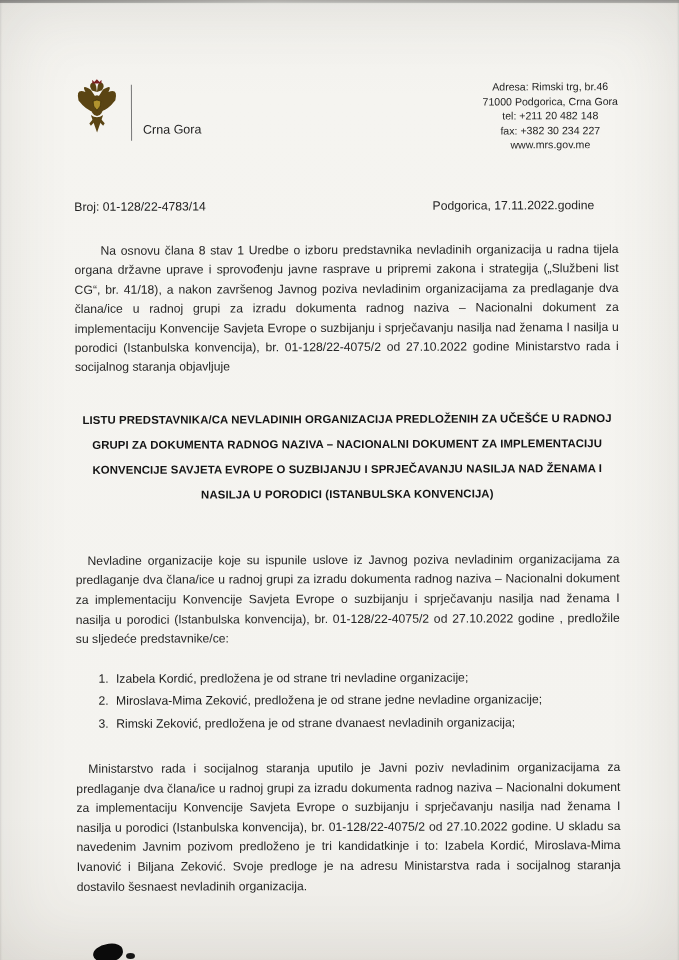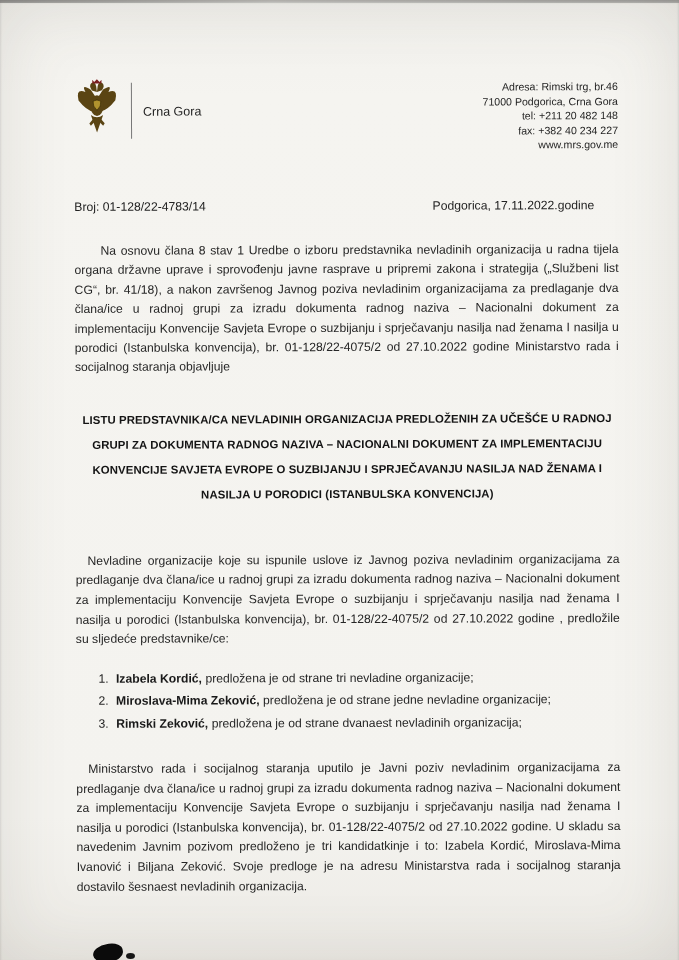--- a/index.html
+++ b/index.html
@@ -16,25 +16,25 @@
     box-sizing:border-box;
     padding:74px 60px 0 75px;
     color:#242424;
   }
   .tilt{transform:rotate(-0.2deg);transform-origin:50% 40%;}
   .edge-top{position:absolute;top:0;left:0;right:0;height:3px;
     background:linear-gradient(90deg,rgba(0,0,0,.30),rgba(0,0,0,.10) 40%,rgba(0,0,0,.22));}
 
   
   .letterhead{display:flex;justify-content:space-between;align-items:flex-start;}
-  .brand{display:flex;align-items:center;gap:11px;}
+  .brand{display:flex;align-items:flex-end;gap:11px;}
   .coat{display:block;margin-top:2px;}
   .lh-divider{width:1px;height:56px;background:#777;margin-top:6px;}
   .brand-text{padding-top:8px;font-size:12.5px;line-height:22px;color:#1e1e1e;}
-  .address{font-size:10.6px;line-height:14.6px;text-align:right;color:#1f1f1f;padding-top:6px;}
+  .address{font-size:10.6px;line-height:14.6px;text-align:center;color:#1f1f1f;padding-top:6px;}
 
   
   .meta-row{display:flex;justify-content:space-between;margin-top:46px;font-size:12.2px;color:#222;}
   .meta-row .date{margin-right:24px;}
 
   
   .para{
     font-size:12.2px;line-height:19.4px;text-align:justify;color:#262626;
     margin:0;
   }
@@ -43,21 +43,21 @@
     margin:30px 4px 0 4px;
     font-size:11.4px;font-weight:bold;line-height:25px;
     text-align:center;color:#141414;letter-spacing:.1px;
   }
   .conditions{margin-top:44px;text-indent:12px;line-height:19.6px;}
   .candidates{
     margin:20px 0 0 14px;padding-left:22px;
     font-size:12.2px;line-height:19.4px;color:#262626;
   }
   .candidates li{margin-bottom:3px;padding-left:4px;}
-  .bold{font-weight:bold;color:#191919;}
+  .bold{font-weight:normal;color:#191919;}
   .closing{margin-top:26px;text-indent:12px;line-height:19.6px;}
 
   
   .blob{position:absolute;left:93px;top:944px;width:30px;height:18px;
     background:#0b0b0b;border-radius:55% 45% 50% 50%;transform:rotate(-8deg);}
   .blob-small{position:absolute;left:126px;top:953px;width:9px;height:6px;
     background:#161616;border-radius:50%;}
 </style>
 </head>
 <body>
@@ -87,21 +87,21 @@
         </span>
         <span class="lh-divider"></span>
         <div class="brand-text">
           <div>Crna Gora</div>
         </div>
       </div>
       <div class="address">
         <div>Adresa: Rimski trg, br.46</div>
         <div>71000 Podgorica, Crna Gora</div>
         <div>tel: +211 20 482 148</div>
-        <div>fax: +382 40 234 227</div>
+        <div>fax: +382 30 234 227</div>
         <div>www.mrs.gov.me</div>
       </div>
     </header>
 
     <div class="meta-row">
       <span>Broj:  01-128/22-4783/14</span>
       <span class="date">Podgorica, 17.11.2022.godine</span>
     </div>
 
     <p class="para intro">Na osnovu člana 8 stav 1 Uredbe o izboru predstavnika nevladinih organizacija u radna tijela organa državne uprave i sprovođenju javne rasprave u pripremi zakona i strategija („Službeni list CG“, br. 41/18), a nakon završenog Javnog poziva nevladinim organizacijama za predlaganje dva člana/ice u radnoj grupi za izradu dokumenta radnog naziva – Nacionalni dokument za implementaciju Konvencije Savjeta Evrope o suzbijanju i sprječavanju nasilja nad ženama I nasilja u porodici (Istanbulska konvencija), br. 01-128/22-4075/2 od 27.10.2022 godine Ministarstvo rada i socijalnog staranja objavljuje</p>

